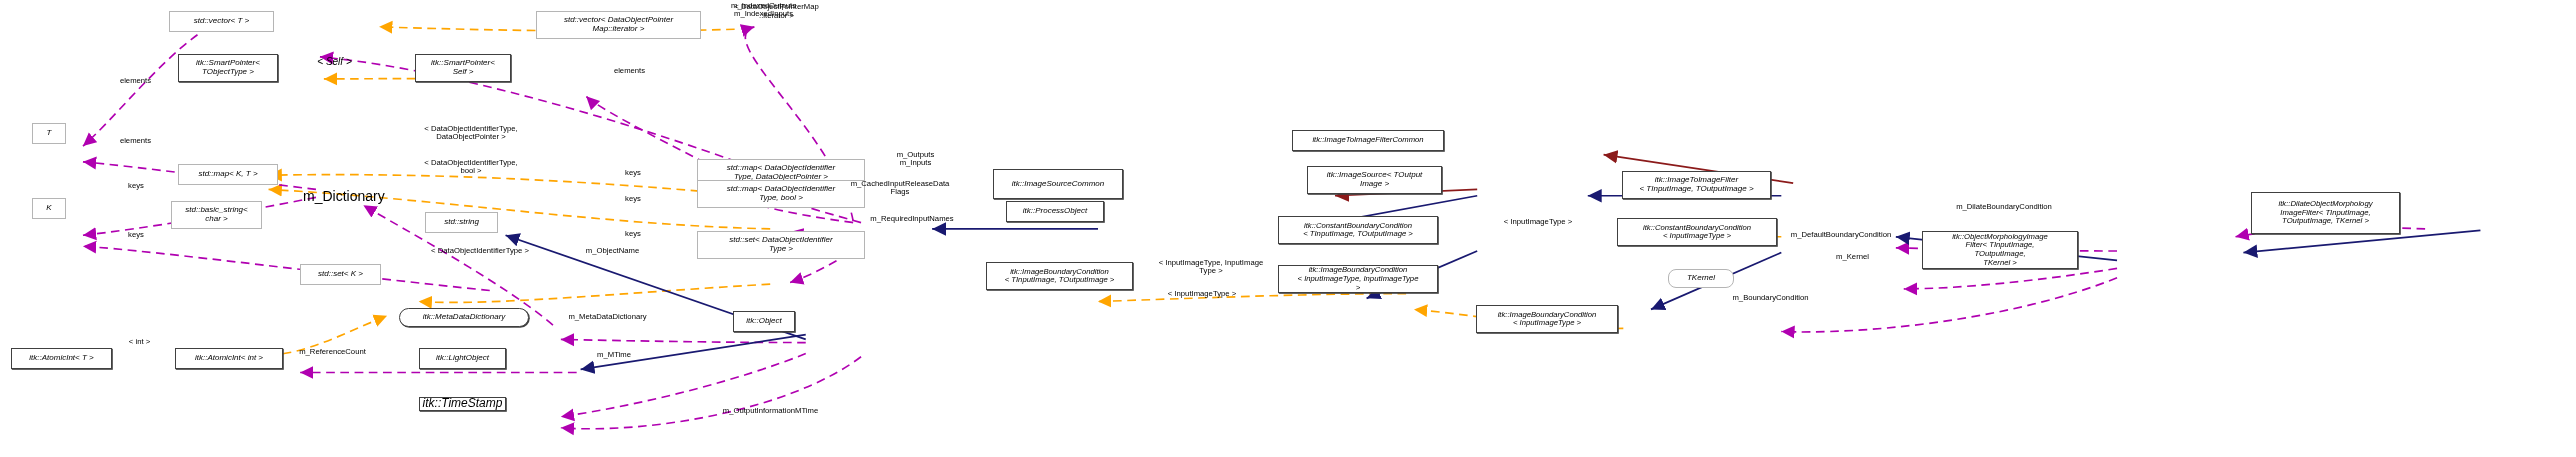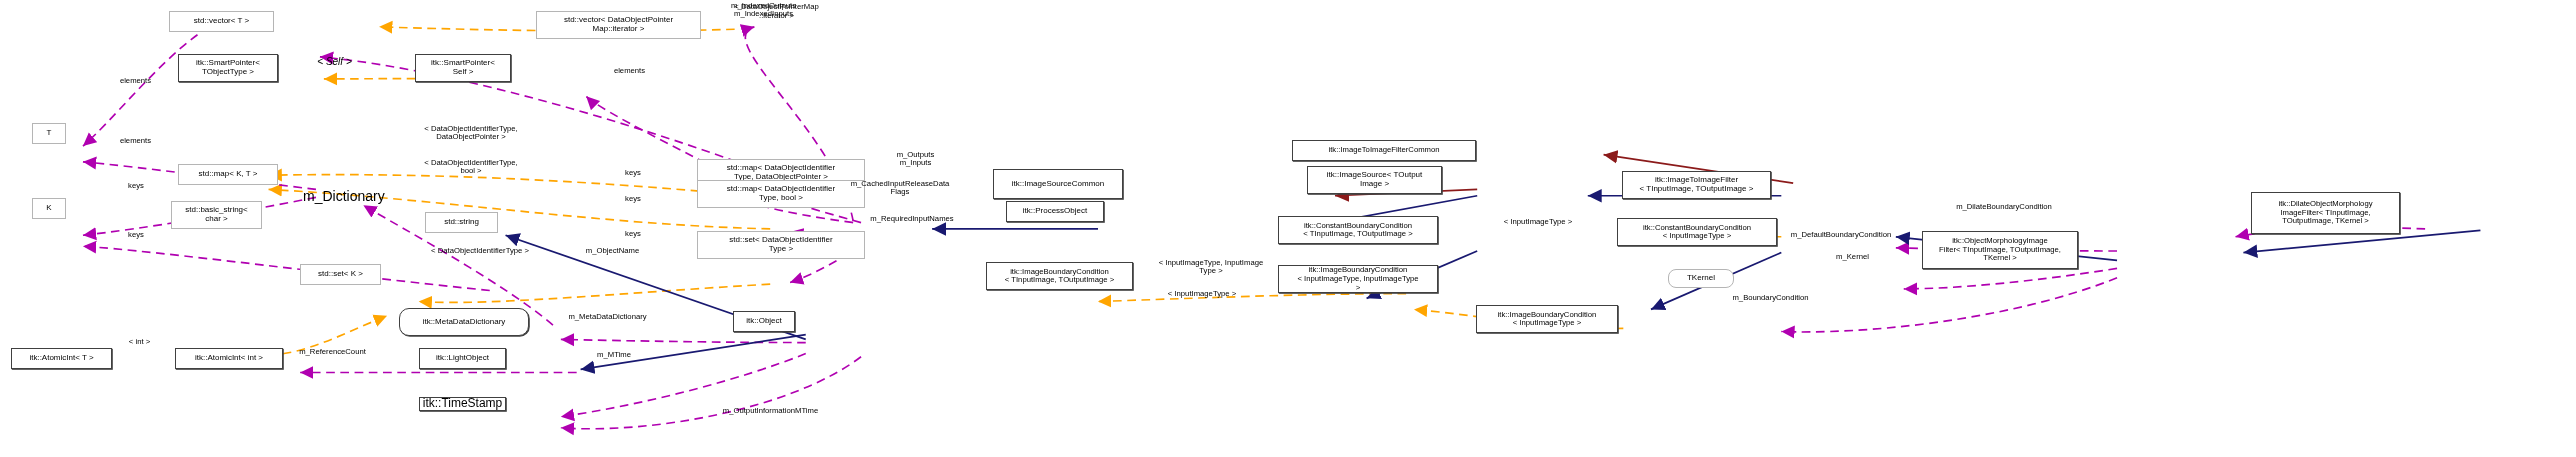--- a/index.html
+++ b/index.html
@@ -29,20 +29,21 @@
     box-sizing: border-box;
     display: flex;
     align-items: center;
     justify-content: center;
     text-align: center;
     background: #ffffff;
     line-height: 1.12;
     white-space: pre-line;
     overflow: hidden;
     padding: 0 16px;
+    font-style: italic;
   }
   
   .node.ext {
     border: 0.8px solid #b5b5b5;
     color: #000000;
   }
   
   .node.itk {
     border: 0.8px solid #404040;
     box-shadow: 0.8px 0.8px 0 0 #404040;
@@ -173,31 +174,31 @@
       <div class="node ext" style="left: 171px; top: 201px; width: 91px; height: 28.4px; font-size: 8px;">std::basic_string&lt;
 char &gt;</div>
       <div class="node ext" style="left: 300px; top: 264px; width: 81px; height: 20.5px; font-size: 8px;">std::set&lt; K &gt;</div>
       <div class="node ext" style="left: 425px; top: 212px; width: 73px; height: 20.5px; font-size: 8px;">std::string</div>
       <div class="node ext" style="left: 697px; top: 159px; width: 168px; height: 28.4px; font-size: 8px;">std::map&lt; DataObjectIdentifier
 Type, DataObjectPointer &gt;</div>
       <div class="node ext" style="left: 697px; top: 180px; width: 168px; height: 28.4px; font-size: 8px;">std::map&lt; DataObjectIdentifier
 Type, bool &gt;</div>
       <div class="node ext" style="left: 697px; top: 231px; width: 168px; height: 28.4px; font-size: 8px;">std::set&lt; DataObjectIdentifier
 Type &gt;</div>
-      <div class="node itk" style="left: 399px; top: 308px; width: 130px; height: 28px; font-size: 8px; border-radius: 10px;">itk::MetaDataDictionary</div>
+      <div class="node itk" style="left: 399px; top: 308px; width: 130px; height: 19px; font-size: 8px; border-radius: 10px;">itk::MetaDataDictionary</div>
       <div class="node itk" style="left: 11px; top: 348px; width: 101px; height: 20.5px; font-size: 8px;">itk::AtomicInt&lt; T &gt;</div>
       <div class="node itk" style="left: 175px; top: 348px; width: 108px; height: 20.5px; font-size: 8px;">itk::AtomicInt&lt; int &gt;</div>
       <div class="node itk" style="left: 419px; top: 348px; width: 87px; height: 20.5px; font-size: 8px;">itk::LightObject</div>
       <div class="node itk" style="left: 419px; top: 397px; width: 87px; height: 14px; font-size: 12px;">itk::TimeStamp</div>
       <div class="node itk" style="left: 733px; top: 311px; width: 62px; height: 20.5px; font-size: 8px;">itk::Object</div>
       <div class="node itk" style="left: 1006px; top: 201px; width: 98px; height: 20.5px; font-size: 8px;">itk::ProcessObject</div>
       <div class="node itk" style="left: 993px; top: 169px; width: 130px; height: 30px; font-size: 8px;">itk::ImageSourceCommon</div>
       <div class="node itk" style="left: 986px; top: 262px; width: 147px; height: 28.4px; font-size: 7.7px;">itk::ImageBoundaryCondition
 &lt; TInputImage, TOutputImage &gt;</div>
-      <div class="node itk" style="left: 1292px; top: 140px; width: 184px; height: 20.5px; font-size: 7.7px;">itk::ImageToImageFilterCommon</div>
+      <div class="node itk" style="left: 1292px; top: 130px; width: 152px; height: 20.5px; font-size: 7.7px;">itk::ImageToImageFilterCommon</div>
       <div class="node itk" style="left: 1307px; top: 166px; width: 135px; height: 28.4px; font-size: 8px;">itk::ImageSource&lt; TOutput
 Image &gt;</div>
       <div class="node itk" style="left: 1278px; top: 216px; width: 160px; height: 28.4px; font-size: 7.7px;">itk::ConstantBoundaryCondition
 &lt; TInputImage, TOutputImage &gt;</div>
       <div class="node itk" style="left: 1278px; top: 265px; width: 160px; height: 28.4px; font-size: 7.7px;">itk::ImageBoundaryCondition
 &lt; InputImageType, InputImageType &gt;</div>
       <div class="node itk" style="left: 1476px; top: 305px; width: 142px; height: 28.4px; font-size: 7.7px;">itk::ImageBoundaryCondition
 &lt; InputImageType &gt;</div>
       <div class="node itk" style="left: 1622px; top: 171px; width: 149px; height: 28.4px; font-size: 8px;">itk::ImageToImageFilter
 &lt; TInputImage, TOutputImage &gt;</div>

